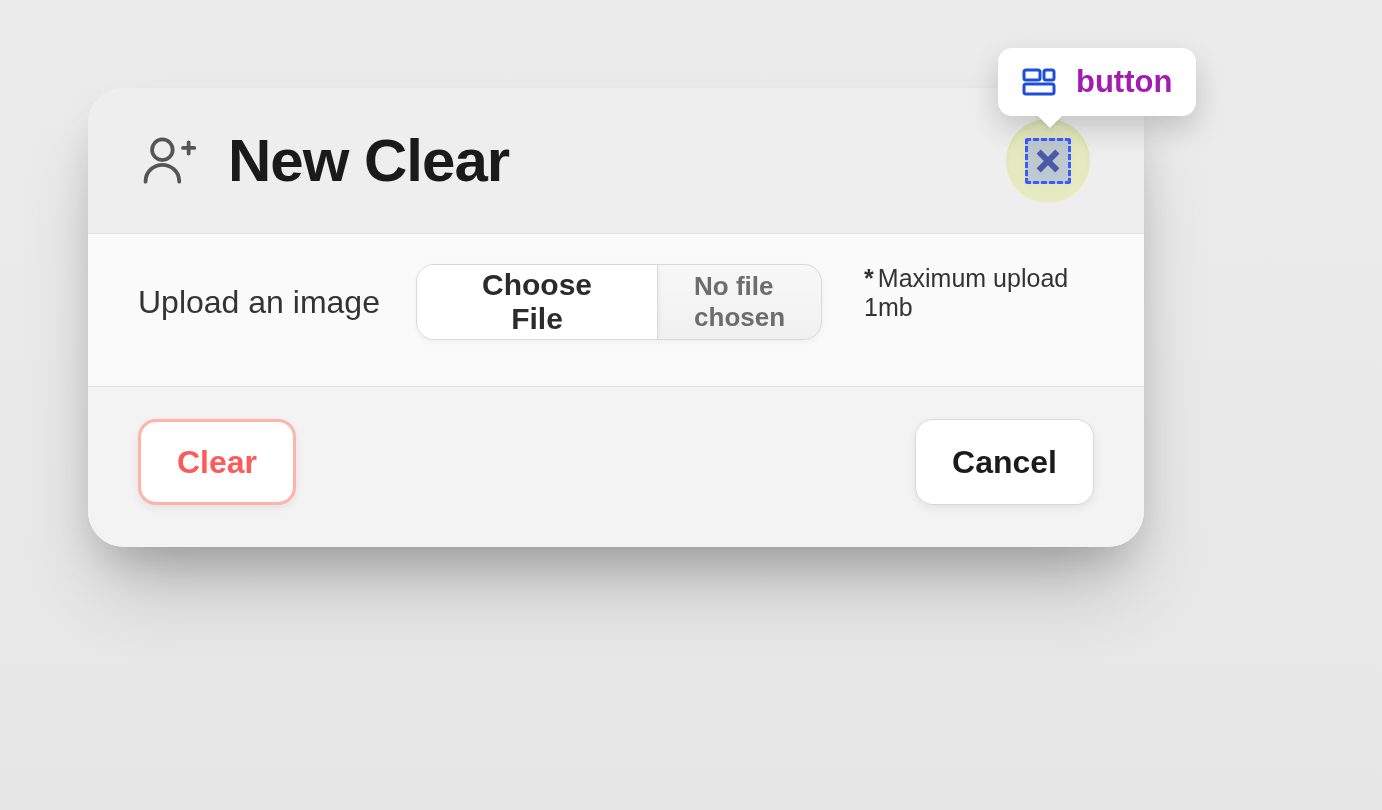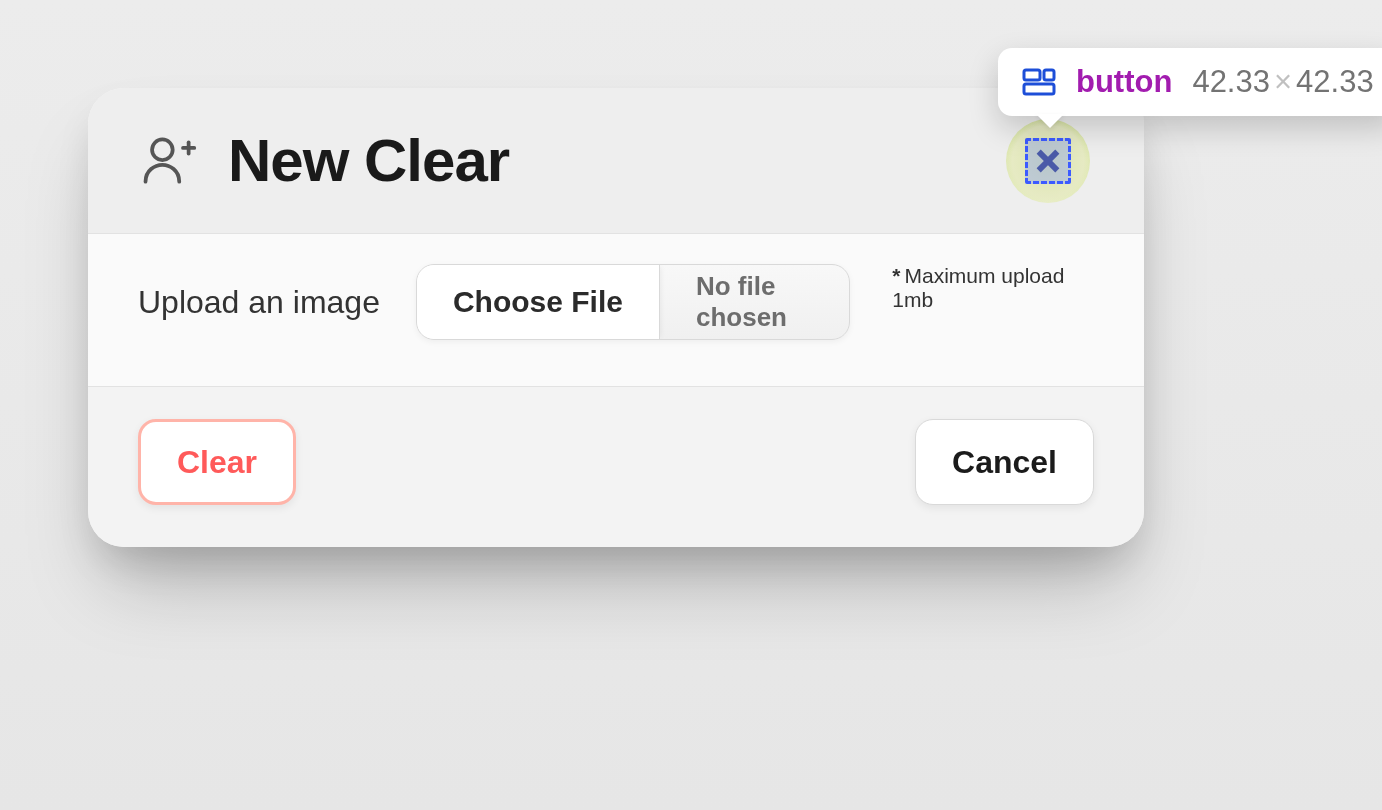--- a/index.html
+++ b/index.html
@@ -134,21 +134,21 @@
   }
   .file-state{
     flex:1;
     display:flex;align-items:center;
     padding:0 36px;
     font-size:26px;
     color:var(--muted2);
     font-weight:bold;
   }
   .helper-text{
-    font-size:21px;
+    font-size:25px;
     color:#333;
   }
   .helper-text .asterisk{font-weight:700;margin-right:4px;}
 
   
   .card-footer{
     background:var(--footer-bg);
     border-bottom-left-radius:36px;
     border-bottom-right-radius:36px;
     padding:32px 50px 42px;
@@ -211,23 +211,20 @@
 
 <div class="devtools-tip">
   <span class="devtools-icon">
     <svg viewBox="0 0 34 28" width="34" height="28" fill="none" stroke="#1d4ed8" stroke-width="3">
       <rect x="2" y="2" width="16" height="10" rx="2"></rect>
       <rect x="22" y="2" width="10" height="10" rx="2"></rect>
       <rect x="2" y="16" width="30" height="10" rx="2"></rect>
     </svg>
   </span>
   <span class="devtools-tag">button</span>
-  <span class="devtools-dims">
-    <span>42.33</span><span class="x">×</span><span>42.33</span>
-  </span>
 </div>
 
 <div class="card">
 
   <div class="card-header">
     <div class="header-left">
       <span class="add-user-icon">
         <svg viewBox="0 0 64 64" width="60" height="60" fill="none" stroke="#555" stroke-width="4" stroke-linecap="round">
           <circle cx="26" cy="20" r="11"></circle>
           <path d="M8 54c0-12 10-18 18-18s18 6 18 18"></path>

